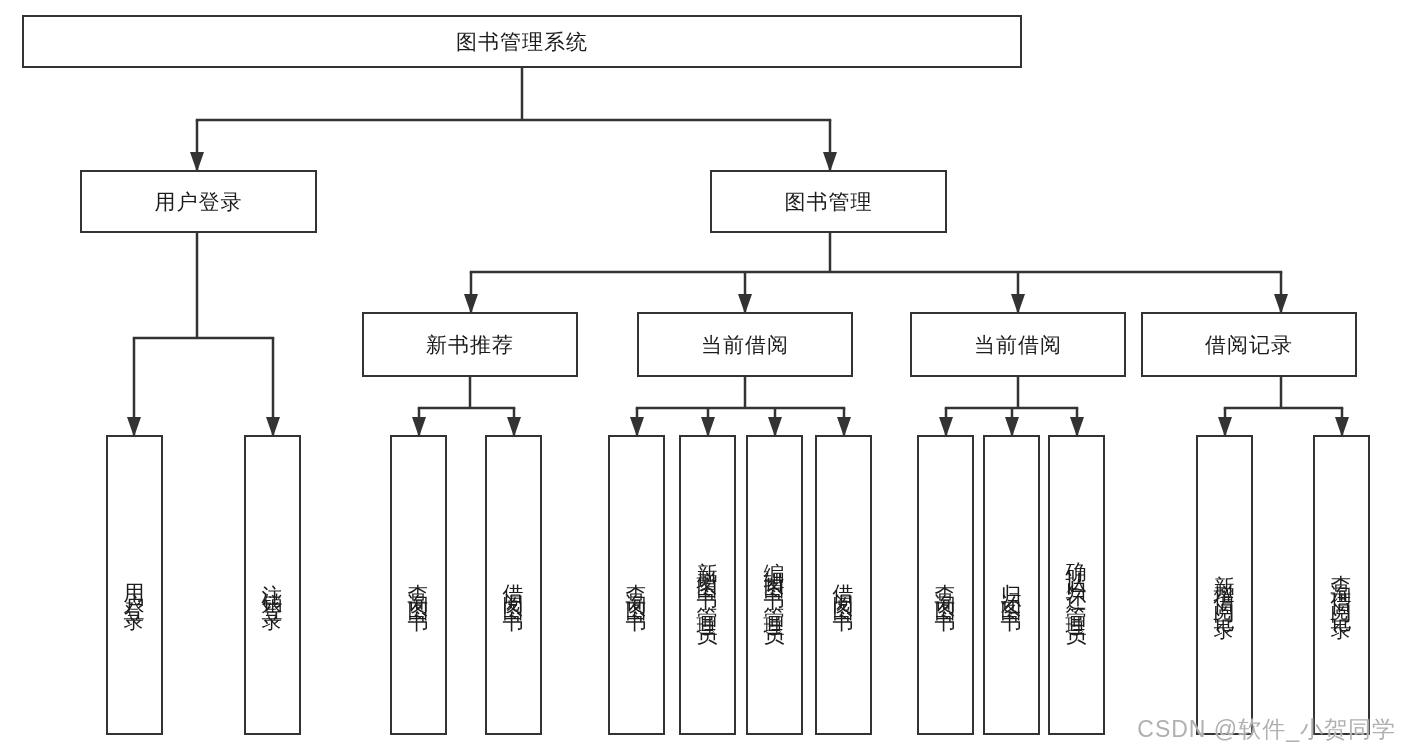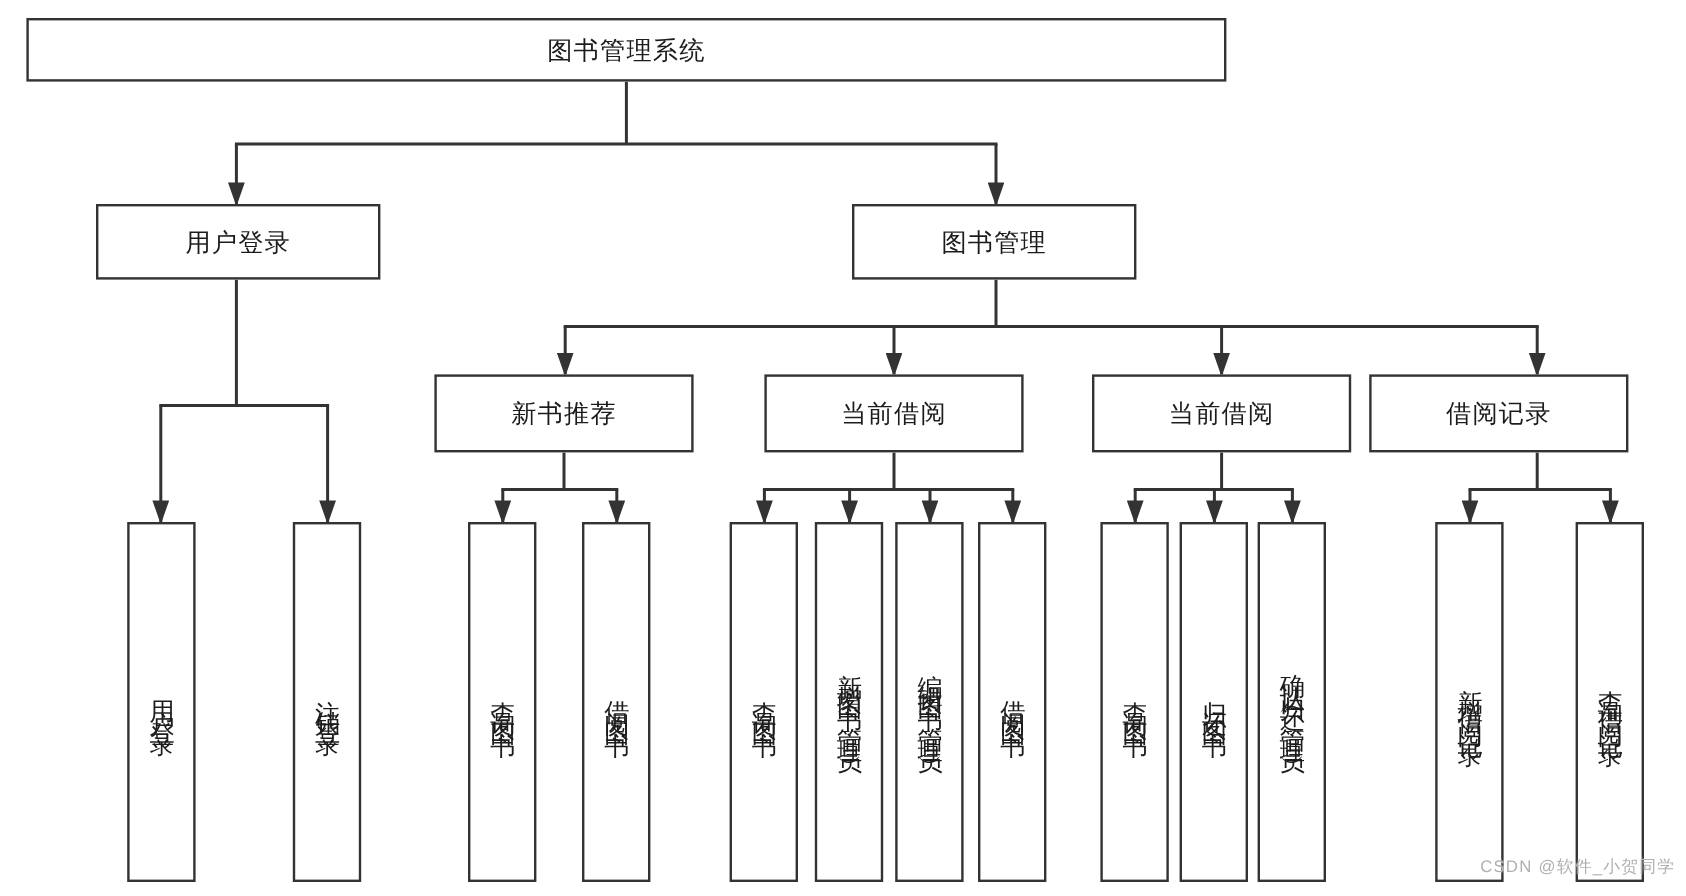--- a/index.html
+++ b/index.html
@@ -40,21 +40,21 @@
   .leaf span {
     writing-mode:vertical-rl;
     font-size:21px;
     letter-spacing:9px;
     line-height:1;
   }
 
   .watermark {
     position:absolute;
     right:9px; top:714px;
-    font-size:14px;
+    font-size:23px;
     color:#b0b0b0;
     letter-spacing:1px;
     text-shadow:0 0 2px rgba(255,255,255,0.9);
     z-index:20;
     white-space:nowrap;
   }
 </style>
 </head>
 <body>
 

